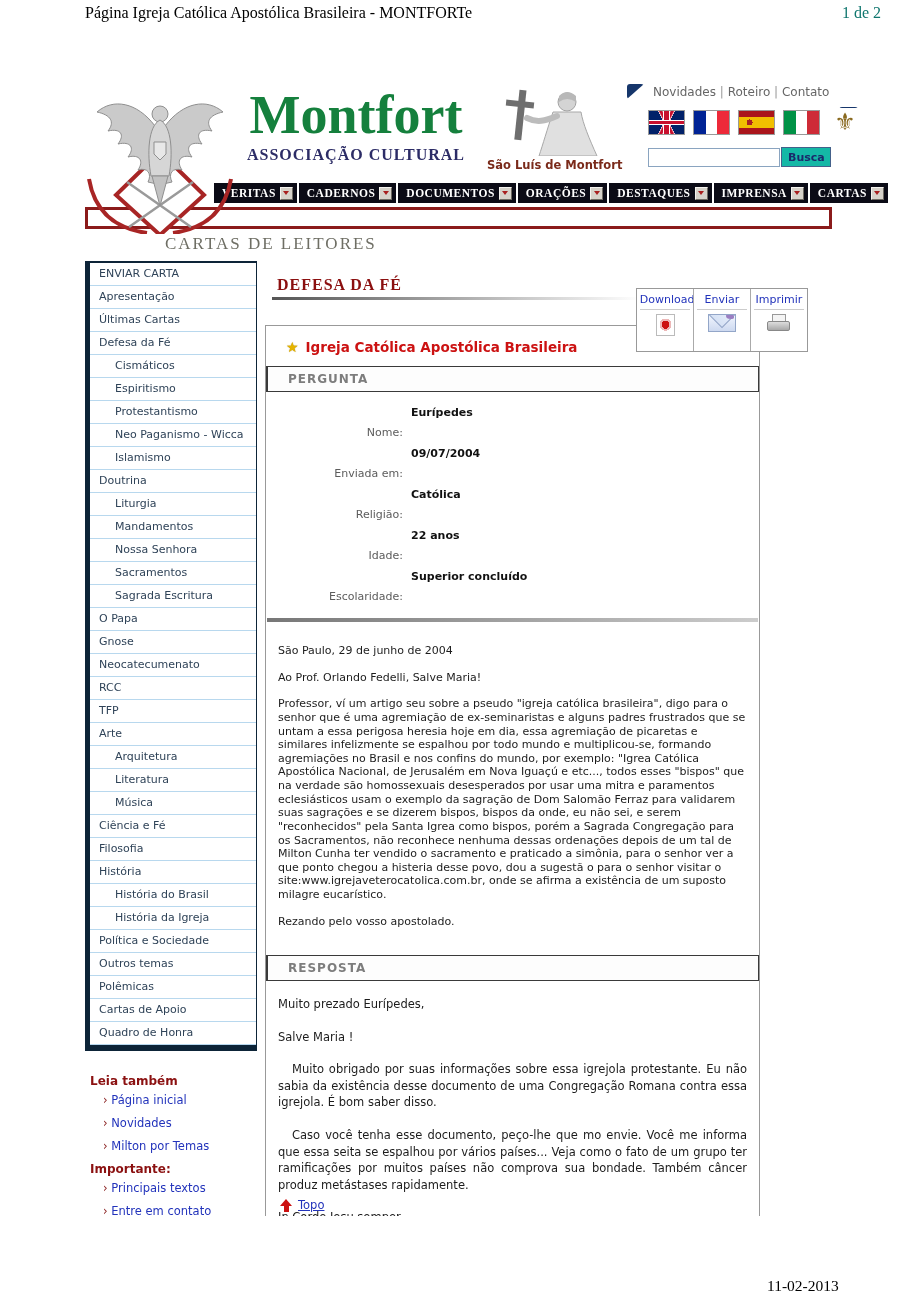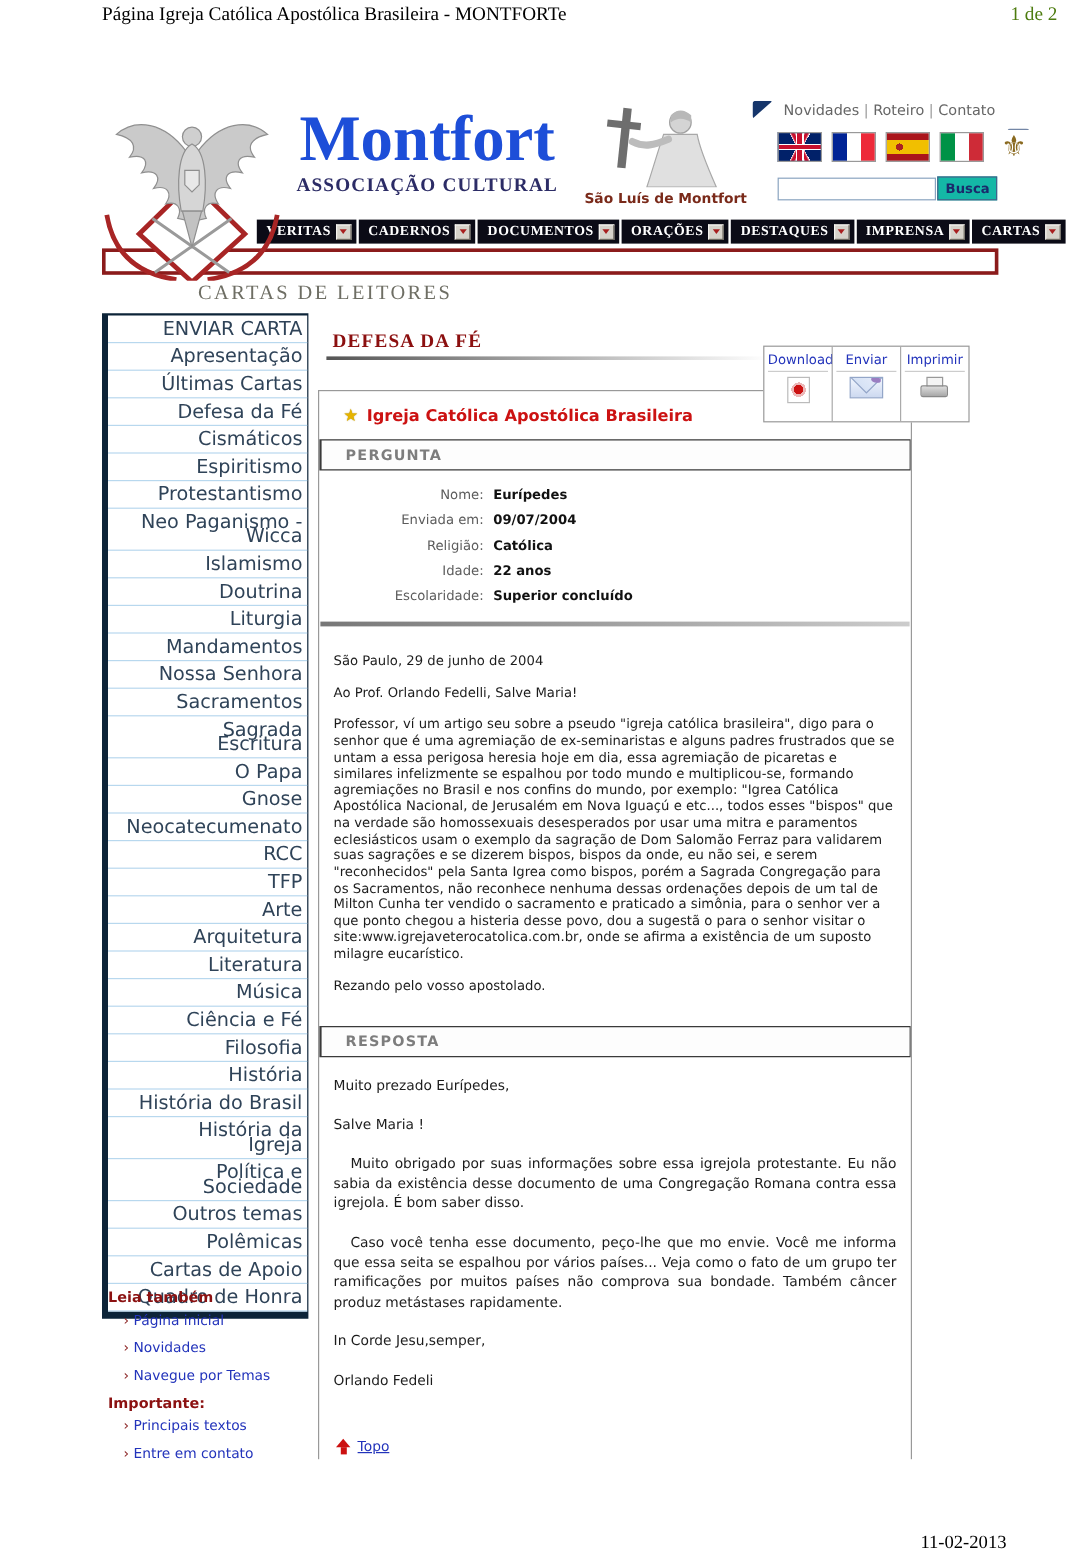--- a/index.html
+++ b/index.html
@@ -2,28 +2,28 @@
 <html><head>
 <meta charset="utf-8">
 <style>
   html,body{margin:0;padding:0;background:#fff;}
   .page{position:relative;width:910px;height:1299px;background:#fff;overflow:hidden;
         font-family:"DejaVu Sans",sans-serif;color:#1c1c1c;}
   .serif{font-family:"Liberation Serif",serif;}
 
   
   .print-title{position:absolute;left:85px;top:4px;font-family:"Liberation Serif",serif;font-size:16px;color:#000;}
-  .print-page{position:absolute;left:842px;top:4px;font-family:"Liberation Serif",serif;font-size:16px;color:#4d7c0f;}
+  .print-page{position:absolute;left:842px;top:4px;font-family:"Liberation Serif",serif;font-size:16px;color:#0f766e;}
   .print-url{position:absolute;left:85px;top:1277px;font-family:"Liberation Serif",serif;font-size:15.5px;color:#000;}
   .print-date{position:absolute;left:767px;top:1277px;font-family:"Liberation Serif",serif;font-size:15.5px;color:#000;}
 
   
   .eagle{position:absolute;left:85px;top:84px;width:150px;height:150px;z-index:3;}
   .montfort-title{position:absolute;left:228px;top:88px;width:256px;text-align:center;
-      font-family:"Liberation Serif",serif;font-weight:bold;font-size:54px;color:#1d4ed8;line-height:1;cursor:pointer;}
+      font-family:"Liberation Serif",serif;font-weight:bold;font-size:54px;color:#15803d;line-height:1;cursor:pointer;}
   .montfort-sub{position:absolute;left:228px;top:146px;width:256px;text-align:center;
       font-family:"Liberation Serif",serif;font-weight:bold;font-size:16px;color:#2c2c66;letter-spacing:1px;}
   .saint{position:absolute;left:497px;top:86px;width:122px;height:70px;}
   .saint-caption{position:absolute;left:487px;top:158px;width:145px;font-size:11.5px;font-weight:bold;color:#7a2a1a;}
 
   .corner-tri-a{position:absolute;left:627px;top:84px;width:0;height:0;
       border-top:15px solid #16366b;border-right:17px solid transparent;border-radius:3px;}
   .corner-tri-b{position:absolute;left:839px;top:107px;width:0;height:0;
       border-top:17px solid #16366b;border-left:19px solid transparent;border-radius:3px;}
 
@@ -65,22 +65,22 @@
       border-right:3px solid transparent;border-top:4px solid #a81f1f;}
 
   .red-bar{position:absolute;left:85px;top:207px;width:741px;height:16px;border:3px solid #8b1b1b;background:#fff;}
   .cartas-title{position:absolute;left:165px;top:234px;font-family:"Liberation Serif",serif;
       font-size:17px;color:#6e6e64;letter-spacing:2px;}
 
   
   .sidebar{position:absolute;left:85px;top:261px;width:172px;box-sizing:border-box;background:#fff;
       border-left:5px solid #0d2438;border-top:2px solid #0d2438;border-right:1px solid #0d2438;
       border-bottom:6px solid #0d2438;}
-  .side-item{font-size:16px;color:#2f4358;padding:5px 4px 5px 9px;border-bottom:1px solid #b8d8ee;
-      line-height:12px;cursor:pointer;text-align:right;}
+  .side-item{font-size:11px;color:#2f4358;padding:5px 4px 5px 9px;border-bottom:1px solid #b8d8ee;
+      line-height:12px;cursor:pointer;}
   .side-item.sub{padding-left:25px;}
   .leia{position:absolute;left:90px;top:1070px;width:168px;}
   .leia-title{font-size:12px;font-weight:bold;color:#8b1111;margin:4px 0 5px 0;}
   .leia-link{font-size:11.5px;color:#2233bb;margin:0 0 9px 13px;cursor:pointer;}
   .leia-link::before{content:"› ";color:#8b2222;}
 
   
   .defesa-title{position:absolute;left:277px;top:276px;font-family:"Liberation Serif",serif;
       font-weight:bold;font-size:16px;color:#8b0f0f;letter-spacing:1px;}
   .defesa-rule{position:absolute;left:272px;top:297px;width:368px;height:3px;
@@ -108,21 +108,21 @@
 
   .article{position:absolute;left:265px;top:325px;width:495px;height:891px;box-sizing:border-box;
       border:1px solid #999;border-bottom:none;background:#fff;overflow:hidden;}
   .article-titlerow{padding:13px 20px 11px 20px;font-size:13.5px;font-weight:bold;color:#cc1212;}
   .star-icon{color:#e6b400;text-shadow:0 0 1px #9a7a00;font-size:14px;margin-right:7px;}
   .qa-bar{border-top:1px solid #3a3a3a;border-bottom:1px solid #3a3a3a;border-left:2px solid #3a3a3a;
       border-right:1px solid #3a3a3a;background:#fdfdfd;padding:5px 20px;
       font-size:12px;font-weight:bold;color:#7d7d7d;letter-spacing:1px;}
   .fields{padding:10px 0 4px 0;}
   .field-row{display:flex;line-height:21px;font-size:11px;}
-  .field-label{width:137px;text-align:right;color:#5c5c5c;}
+  .field-label{width:137px;text-align:right;color:#5c5c5c;margin-top:20px;}
   .field-value{font-weight:bold;color:#111;margin-left:8px;text-align:right;}
   .divider{height:4px;margin:7px 1px 0 1px;background:linear-gradient(to right,#777,#ccc);}
   .qtext{padding:22px 12px 14px 12px;font-size:11px;line-height:1.24;}
   .qtext p{margin:0 0 13px 0;}
   .rtext{padding:15px 12px 0 12px;font-size:11.5px;line-height:1.44;}
   .rtext p{margin:0 0 16px 0;}
   p.indent{text-indent:14px;}
   p.indent-justify{text-indent:14px;text-align:justify;}
   .topo{position:absolute;left:14px;bottom:4px;display:flex;align-items:center;gap:5px;cursor:pointer;text-align:center;}
   .topo-label{font-size:11.5px;color:#2233bb;text-decoration:underline;}
@@ -364,21 +364,21 @@
         <span>Quadro de Honra</span>
       </div>
     </div>
 
   <div class="leia">
     <div class="leia-title">Leia também</div>
     <div>
 
     <div class="leia-link">Página inicial</div>
         <div class="leia-link">Novidades</div>
-        <div class="leia-link">Navegue por Temas</div>
+        <div class="leia-link">Milton por Temas</div>
       </div>
     <div class="leia-title">Importante:</div>
     <div>
 
     <div class="leia-link">Principais textos</div>
         <div class="leia-link">Entre em contato</div>
       </div>
   </div>
 
   <div class="defesa-title">DEFESA DA FÉ</div>

